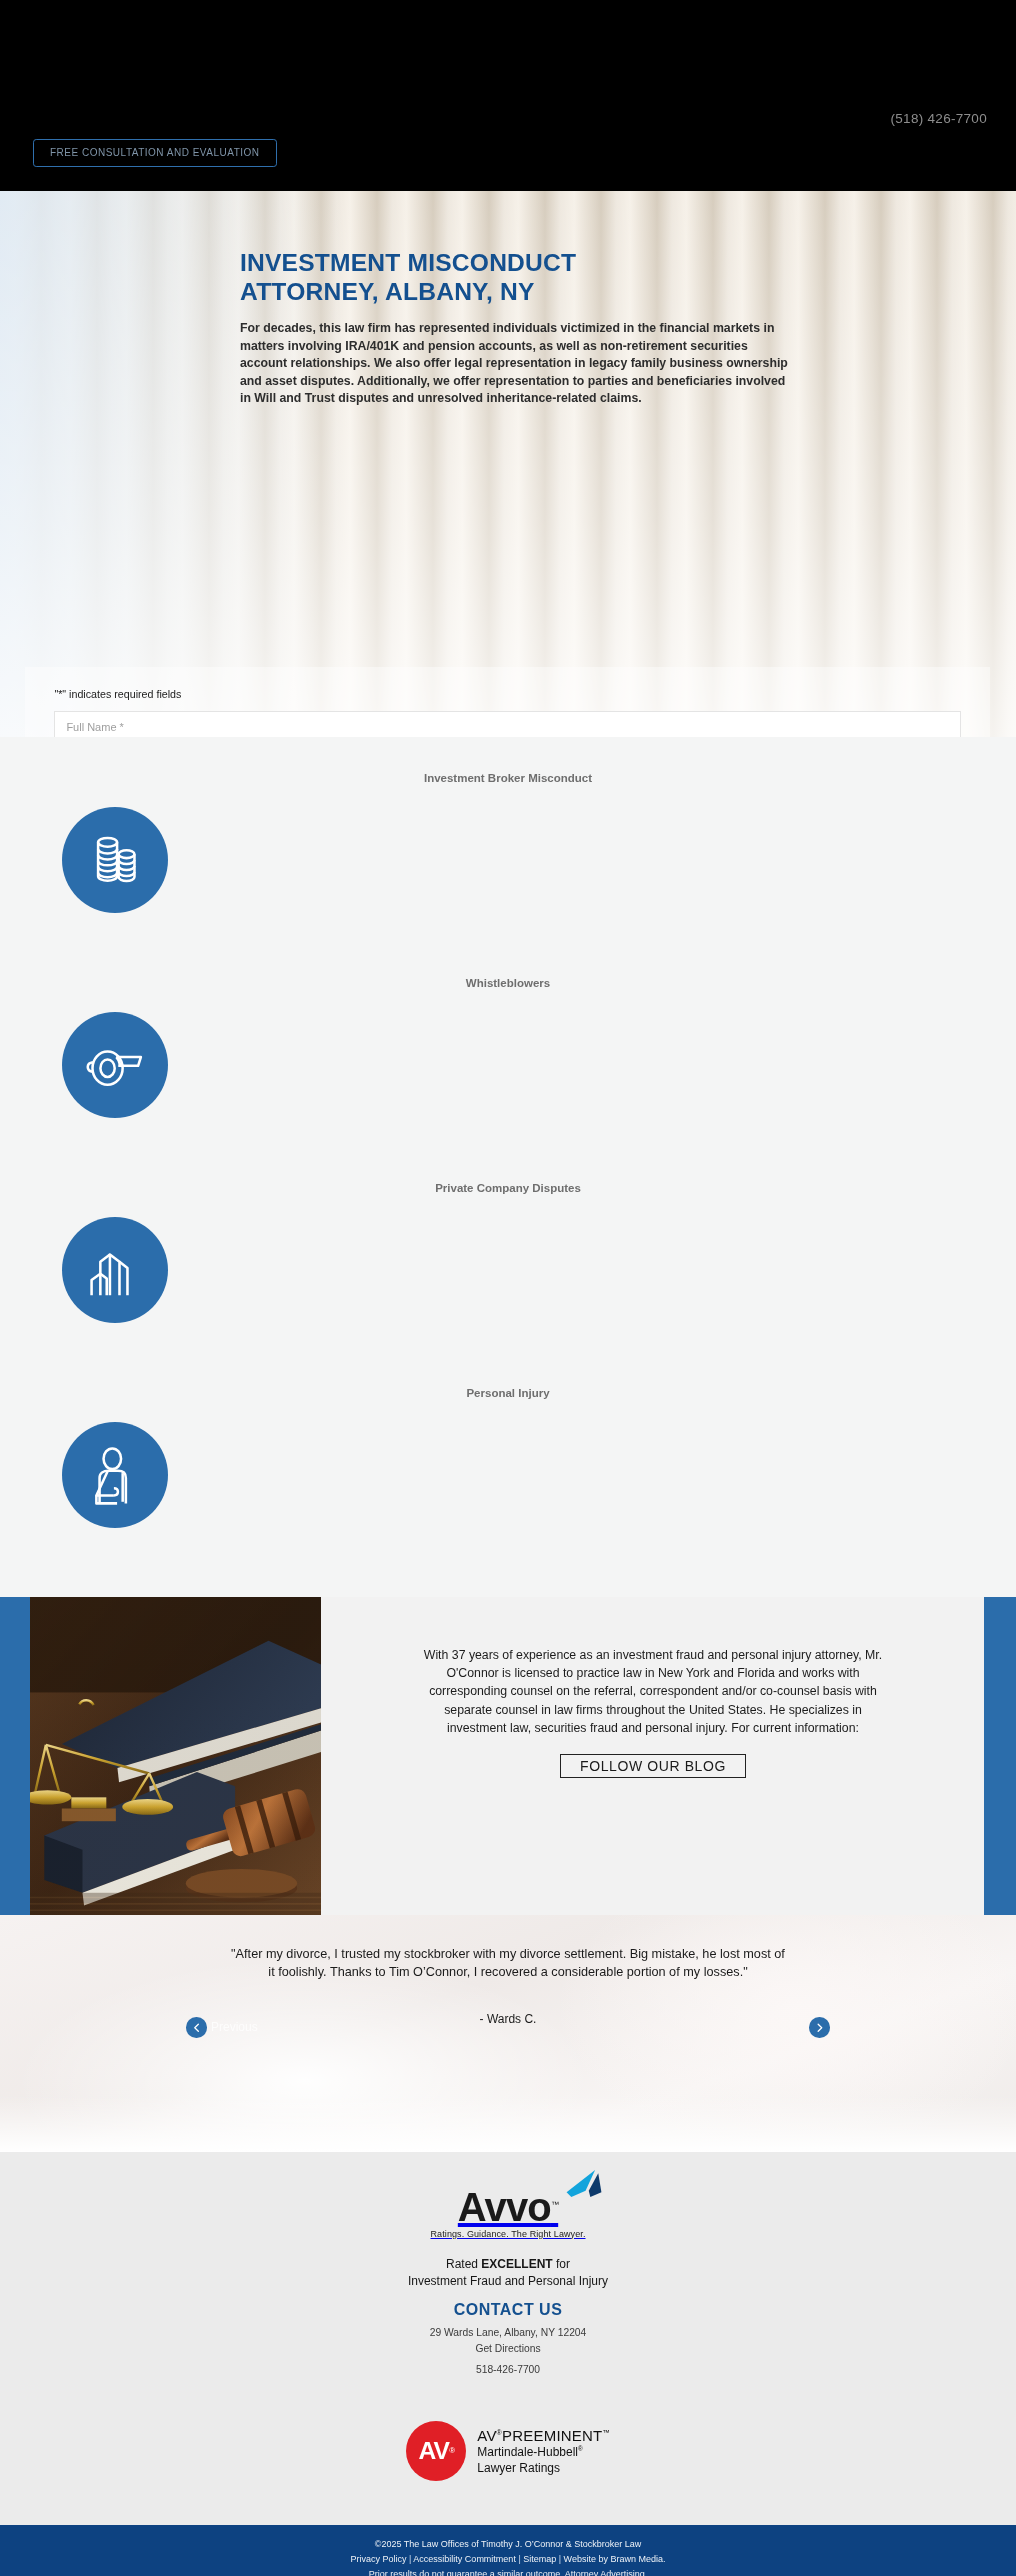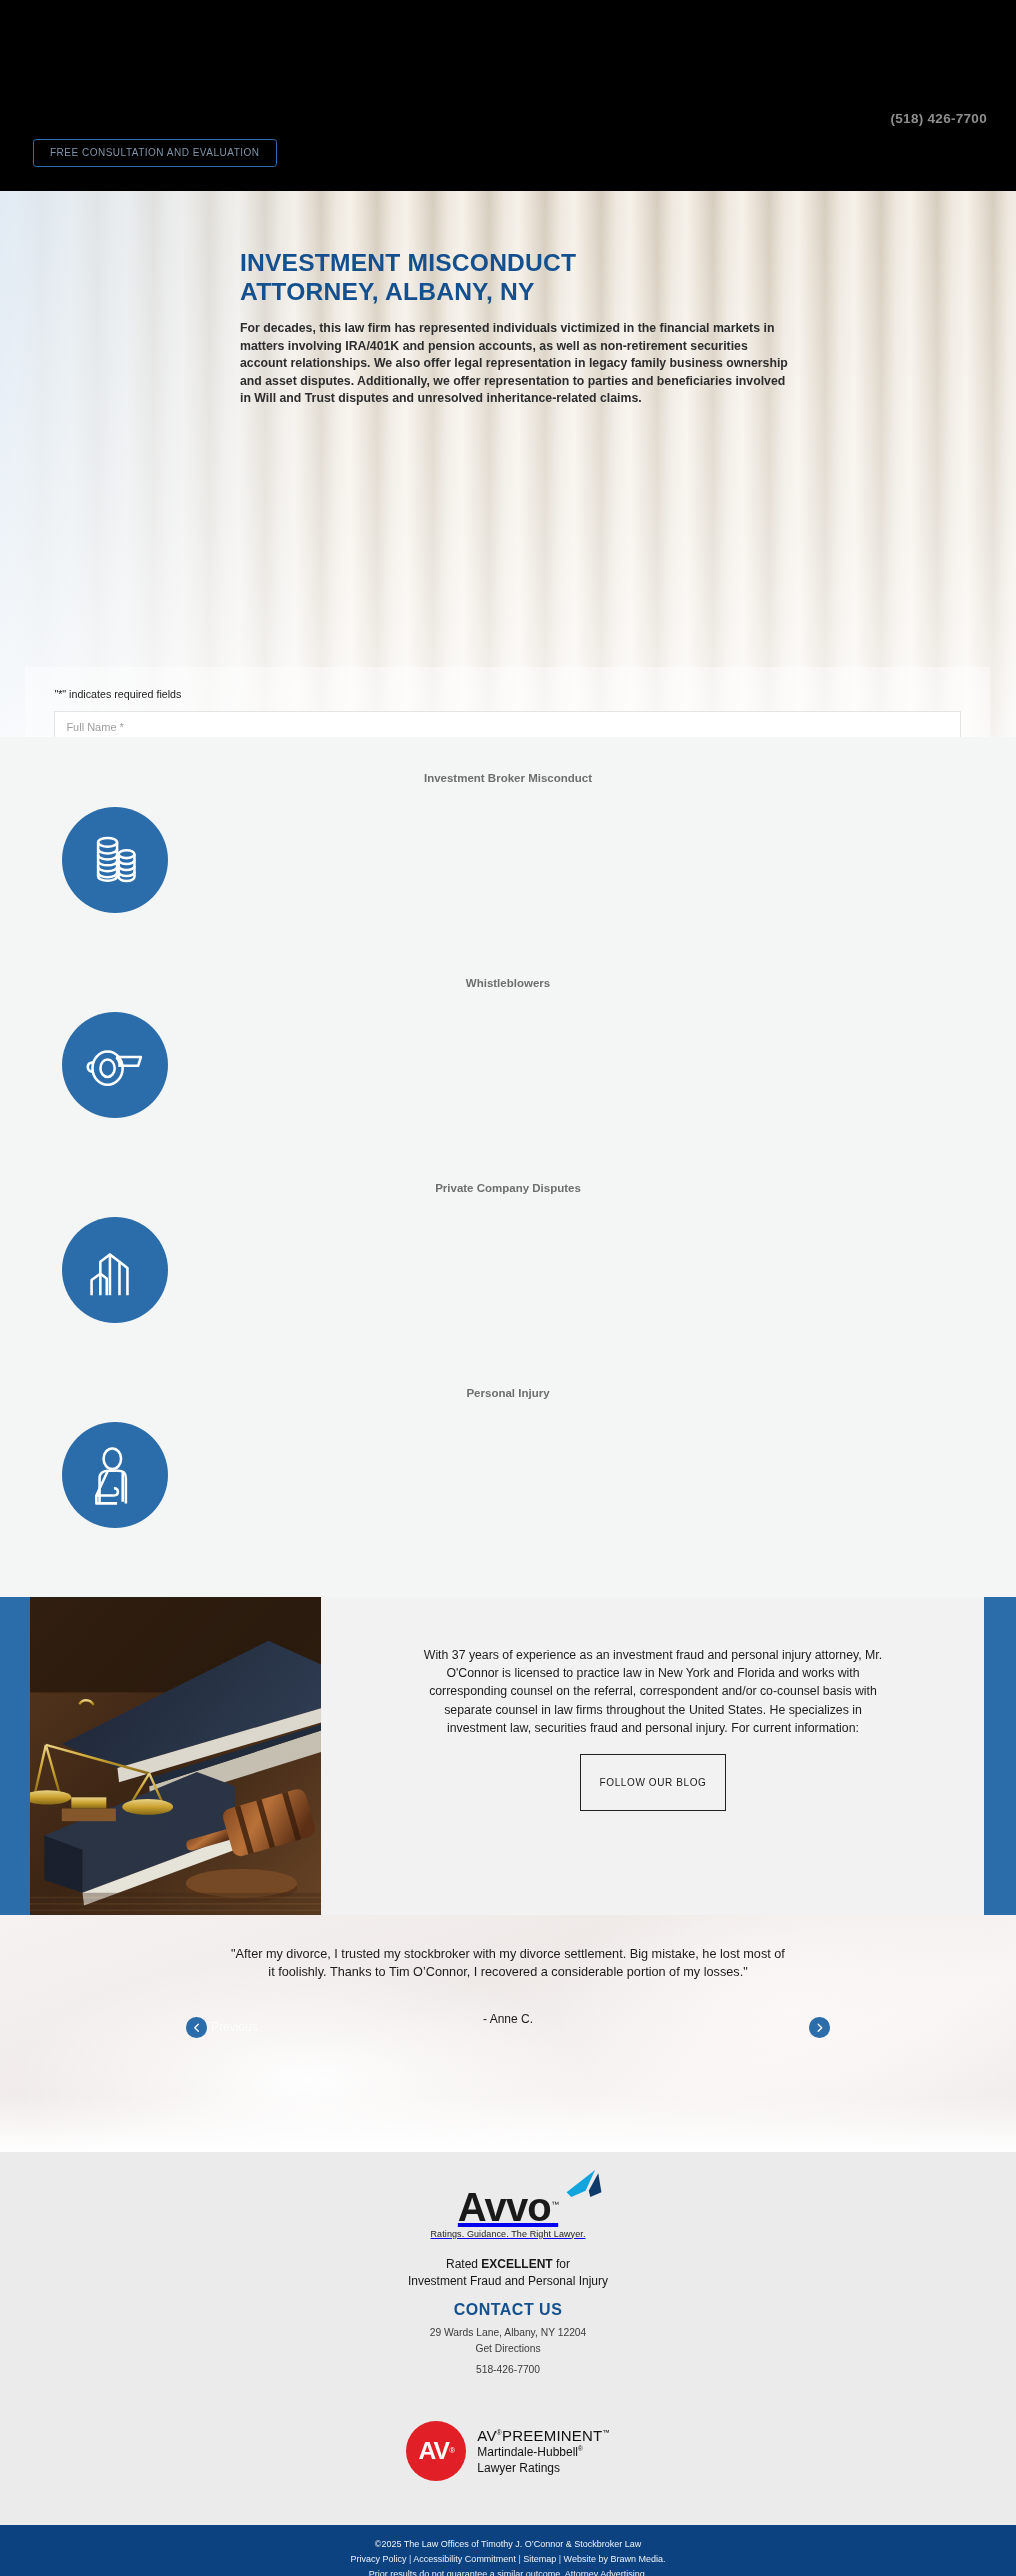--- a/index.html
+++ b/index.html
@@ -43,21 +43,21 @@
     text-shadow: 0.8px 0.8px 0 #0d2a47, -0.8px -0.8px 0.8px #6ba3da;
     line-height: 1.05;
     white-space: nowrap;
   }
   .phone-top {
     position: absolute;
     right: 29px;
     top: 111px;
     color: #8d8d8d;
     font-size: 13.5px;
-    font-weight: bold;
+    font-weight: normal;
     letter-spacing: 0.3px;
     text-decoration: none;
   }
   .consult-btn {
     position: absolute;
     left: 33px;
     top: 139px;
     border: 0.8px solid #2f6fad;
     border-radius: 3.2px;
     color: #7f94a8;
@@ -222,23 +222,23 @@
     color: #1c1c1c;
     font-size: 12.3px;
     line-height: 1.48;
   }
   .blog-btn {
     margin-top: 17.5px;
     display: inline-block;
     border: 0.8px solid #222;
     background: transparent;
     color: #1a1a1a;
-    font-size: 10px;
+    font-size: 14px;
     letter-spacing: 0.6px;
-    padding: 22px 19px;
+    padding: 3px 19px;
     cursor: pointer;
     font-family: "Liberation Sans", sans-serif;
   }
 
   
   .testi {
     position: relative;
     height: 237px;
     overflow: hidden;
     background: #f7f4f3;
@@ -585,21 +585,21 @@
   <span class="t-nav-text prev">Previous</span>
 
   <button class="t-nav next">
     <svg width="9.5" height="9.5" viewBox="0 0 12 12" fill="none" stroke="#ffffff" stroke-width="1.6">
       <path d="M4 1.5L8.5 6 4 10.5" stroke-linecap="round" stroke-linejoin="round"></path>
     </svg>
   </button>
 
   <div class="testi-inner">
     <p class="testi-quote">"After my divorce, I trusted my stockbroker with my divorce settlement. Big mistake, he lost most of it foolishly. Thanks to Tim O’Connor, I recovered a considerable portion of my losses."</p>
-    <div class="testi-author">- Anne C.</div>
+    <div class="testi-author">- Wards C.</div>
   </div>
   <div class="testi-bg-fade"></div>
 </div>
 
 <div class="badges">
 
   <a class="avvo-logo" href="#">
     <div class="avvo-word"><span>Avvo</span><span class="avvo-tm">™</span></div>
     <svg class="avvo-kite" viewBox="0 0 48 44">
       <polygon points="2,28 38,0 26,26 8,34" fill="#12a4dc"></polygon>

